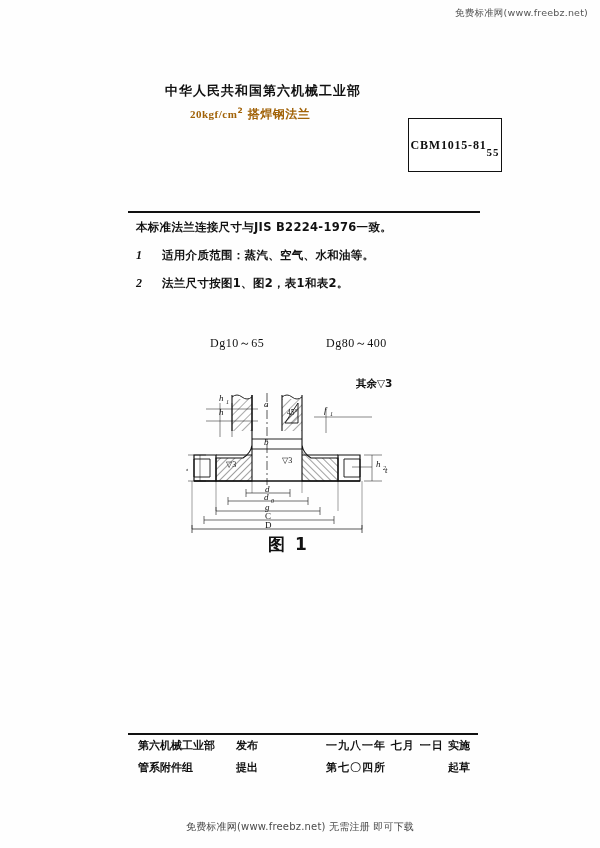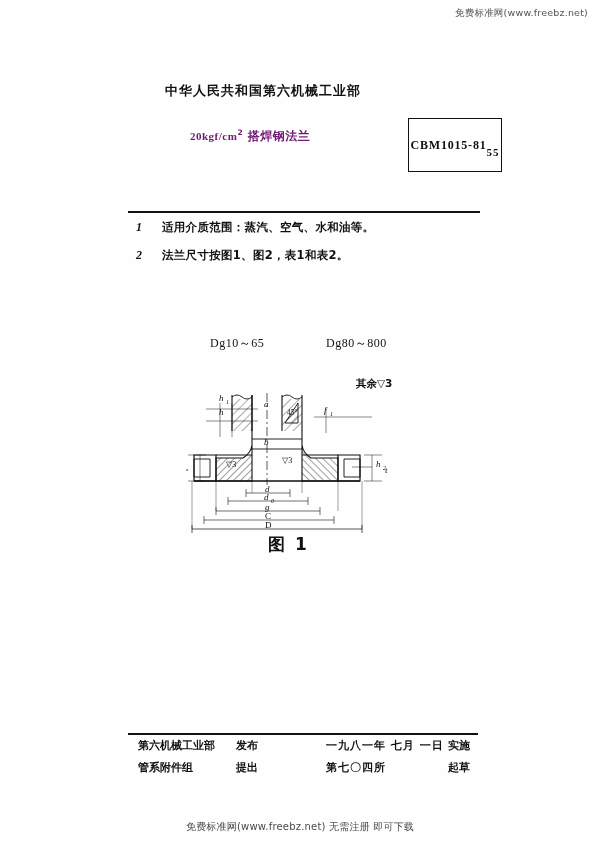--- a/index.html
+++ b/index.html
@@ -65,27 +65,27 @@
     text-align: center;
     font-family: "DejaVu Sans", "Liberation Sans", sans-serif;
     font-weight: bold;
     font-size: 13px;
     letter-spacing: 5px;
     margin-top: 12px;
     color: #111;
     width: 270px;
   }
   .product-title {
-    margin-top: 28px;
+    margin-top: 6px;
     margin-left: 62px;
     font-family: "DejaVu Sans", "Liberation Sans", sans-serif;
     font-weight: bold;
     font-size: 12px;
     letter-spacing: 0.5px;
-    color: #701a75;
+    color: #a16207;
     white-space: nowrap;
   }
   .product-title .unit {
     font-family: "Liberation Serif", serif;
     font-size: 11px;
   }
   .product-title sup {
     font-size: 7.5px;
     vertical-align: super;
   }
@@ -268,35 +268,36 @@
   </div>
 
   <div class="code-box">
     <div class="code-main">CBM1015-81</div>
     <div class="code-sub">55</div>
   </div>
 
   <div class="rule rule-top-body"></div>
 
   <div class="body-block">
+    <div class="clause-intro">本标准法兰连接尺寸与JIS B2224-1976一致。</div>
     <div class="clause">
       <span class="clause-num">1</span>
       <span>适用介质范围：蒸汽、空气、水和油等。</span>
     </div>
     <div class="clause">
       <span class="clause-num">2</span>
       <span>法兰尺寸按图1、图2，表1和表2。</span>
     </div>
   </div>
 
   <div class="drawing">
 
     <div class="dg-row">
       <span class="dg-left">Dg10～65</span>
-      <span class="dg-right">Dg80～800</span>
+      <span class="dg-right">Dg80～400</span>
     </div>
 
     <div class="finish-note">其余▽3</div>
 
     <svg class="flange-svg" width="260" height="140" viewBox="0 0 260 140">
       <defs>
         <pattern id="hatchR" width="5" height="5" patternUnits="userSpaceOnUse" patternTransform="rotate(45)">
           <line x1="0" y1="0" x2="0" y2="5" stroke="#111" stroke-width="0.8"></line>
         </pattern>
         <pattern id="hatchL" width="5" height="5" patternUnits="userSpaceOnUse" patternTransform="rotate(-45)">

